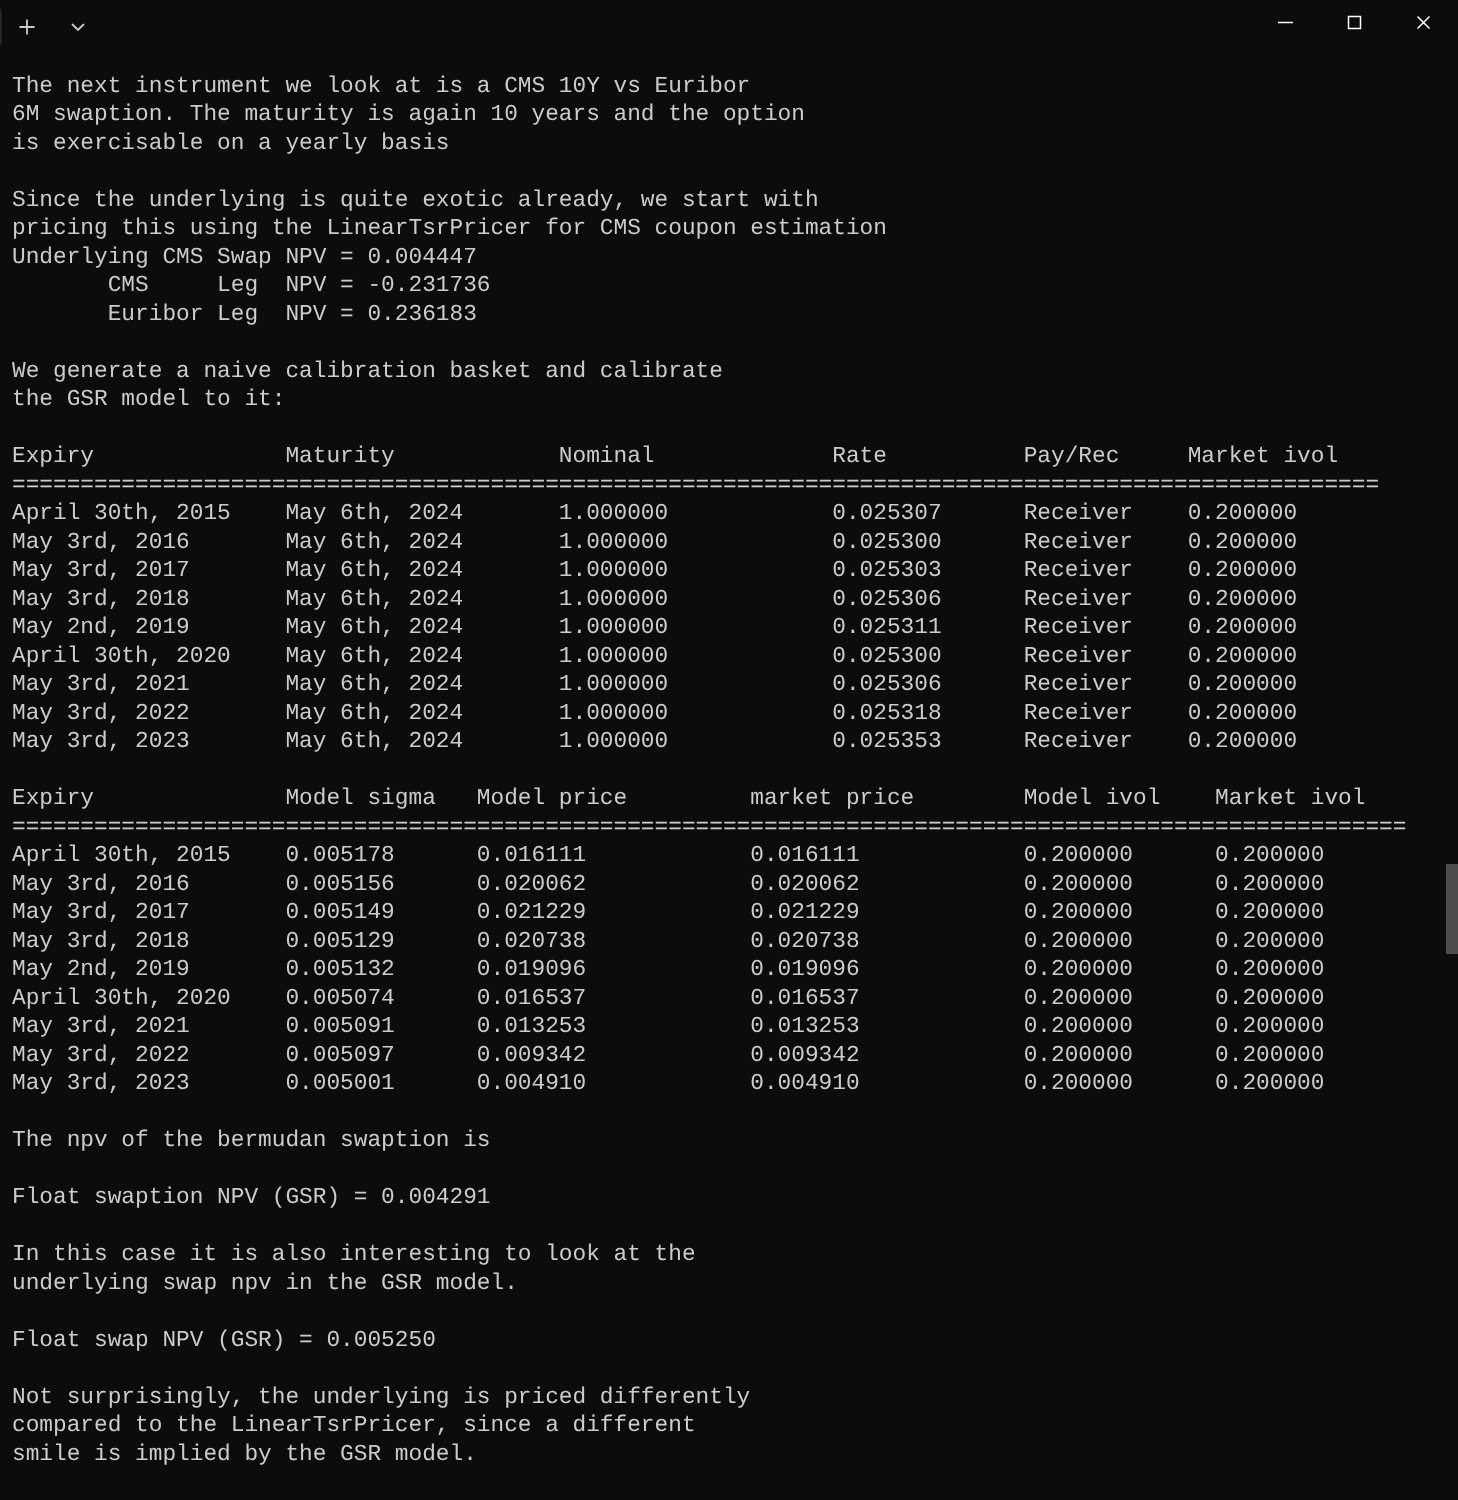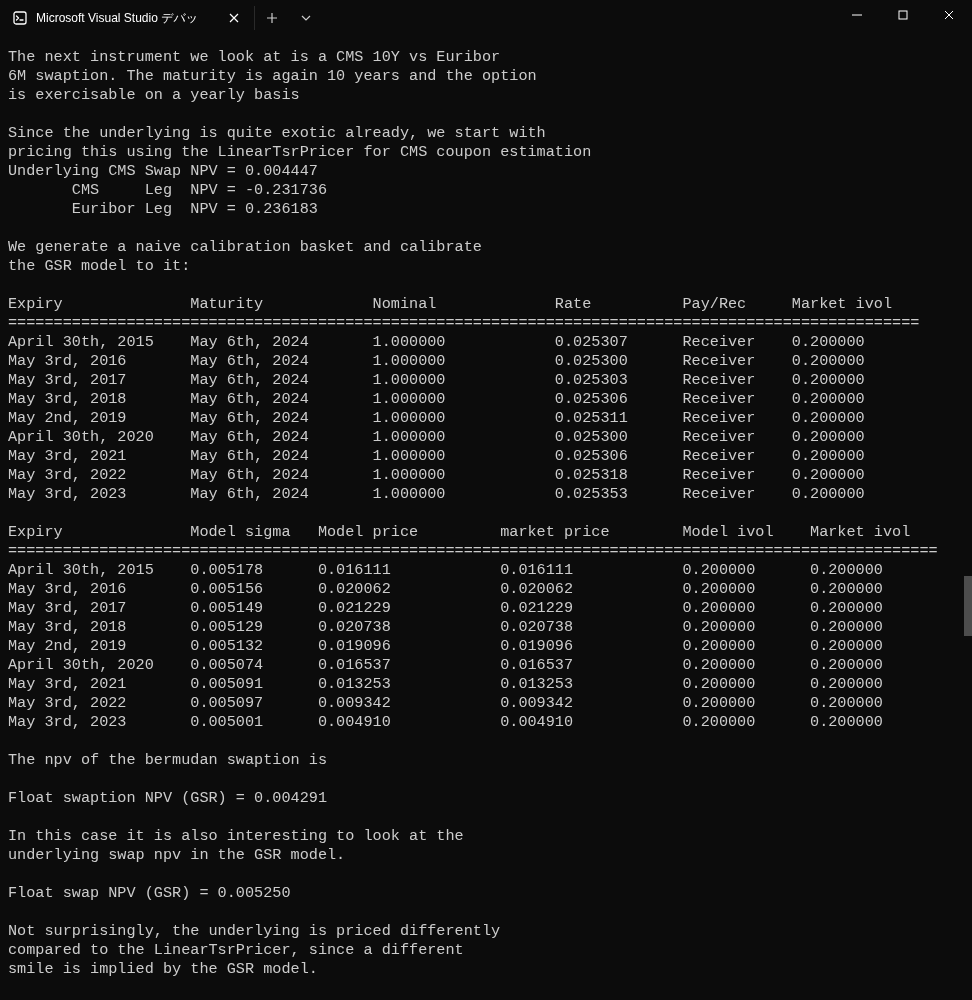--- a/index.html
+++ b/index.html
@@ -64,35 +64,20 @@
   .scrollbar .thumb {
     position:absolute; right:0; width:8px; background:#4d4d4d;
     top:540px; height:60px;
   }
 </style>
 </head>
 <body>
 
 <div class="titlebar">
   <div class="tabstrip">
-    <div class="tab active">
-      <span class="appicon">
-        <svg width="14" height="14" viewBox="0 0 14 14">
-            <rect x="1" y="1" width="12" height="12" rx="2" fill="none" stroke="#ffffff" stroke-width="1.3"></rect>
-            <path d="M3.5 5 L5.5 7 L3.5 9" stroke="#ffffff" stroke-width="1.3" fill="none" stroke-linecap="round" stroke-linejoin="round"></path>
-            <line x1="7" y1="9" x2="10" y2="9" stroke="#ffffff" stroke-width="1.3" stroke-linecap="round"></line>
-          </svg>
-      </span>
-      <span class="title">Microsoft Visual Studio デバッ</span>
-      <span class="close">
-        <svg width="10" height="10" viewBox="0 0 10 10">
-            <path d="M1 1 L9 9 M9 1 L1 9" stroke="#ffffff" stroke-width="1.2"></path>
-          </svg>
-      </span>
-    </div>
     <div class="sep"></div>
     <div class="newtab">
       <svg width="12" height="12" viewBox="0 0 12 12">
           <path d="M6 1 V11 M1 6 H11" stroke="#cccccc" stroke-width="1.2"></path>
         </svg>
     </div>
     <div class="dropdown">
       <svg width="10" height="10" viewBox="0 0 10 10">
           <path d="M1 3 L5 7 L9 3" stroke="#cccccc" stroke-width="1.2" fill="none"></path>
         </svg>

